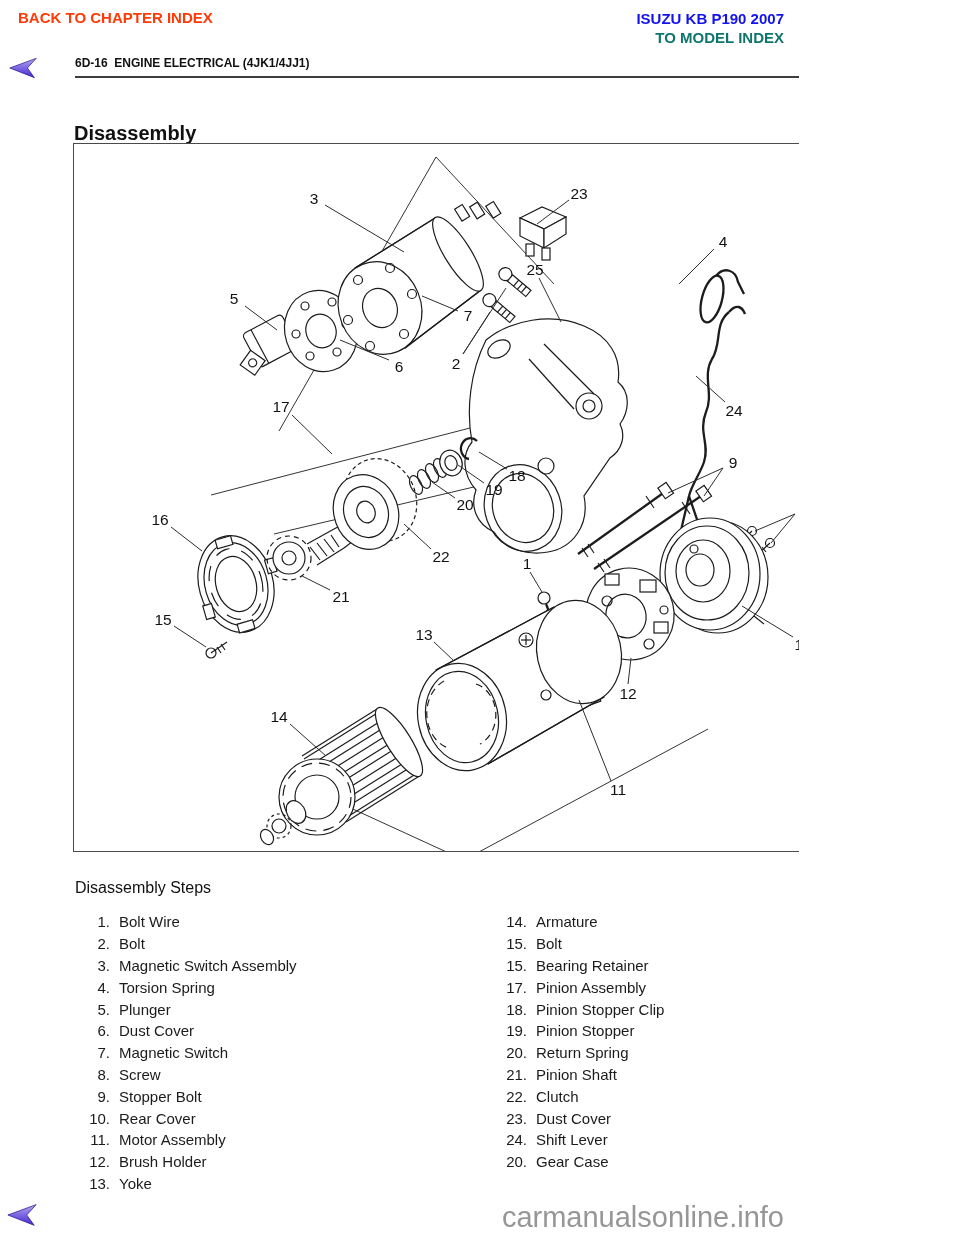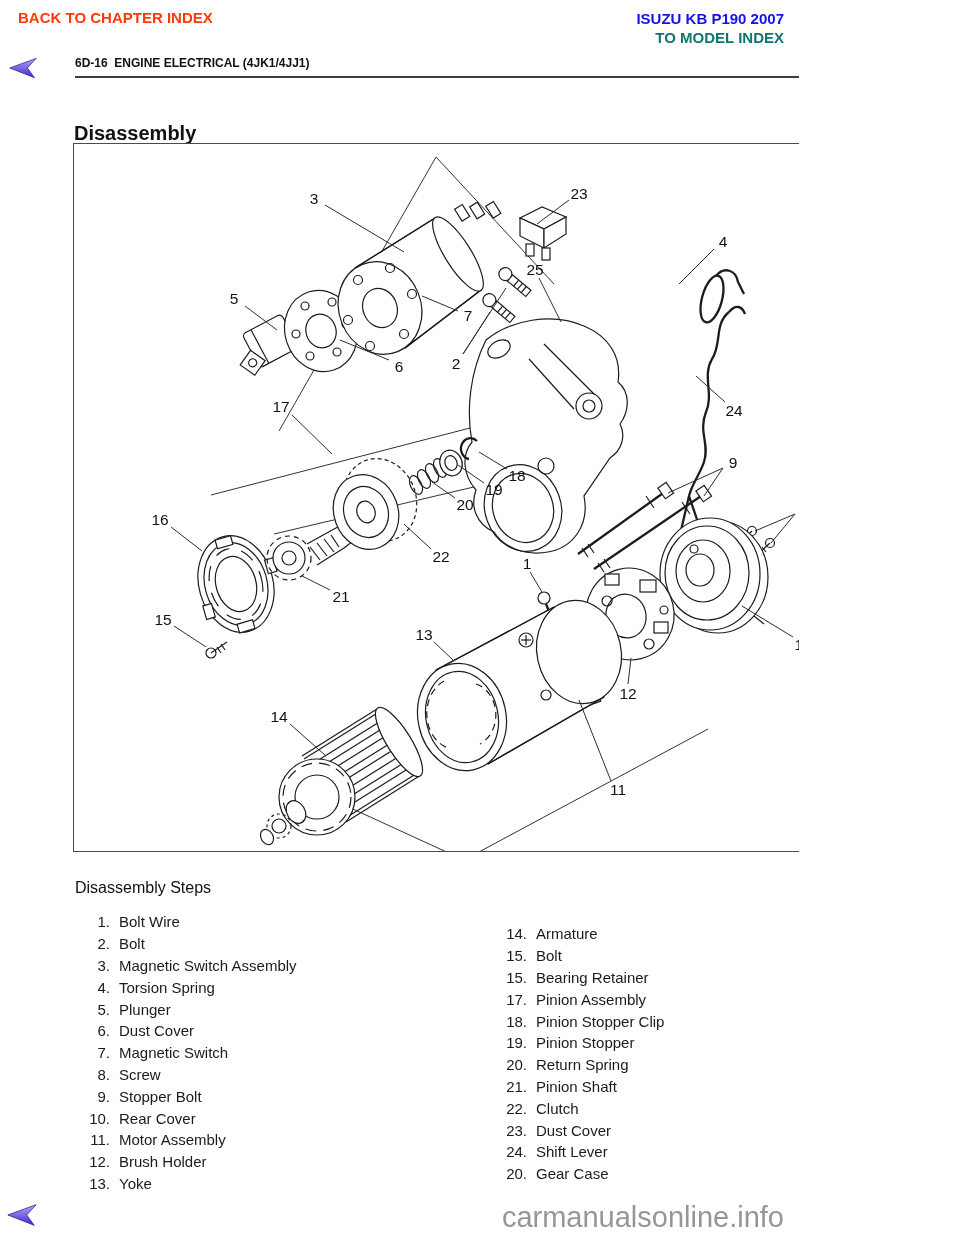--- a/index.html
+++ b/index.html
@@ -15,21 +15,21 @@
         white-space:pre;}
   .rule{position:absolute;left:75px;top:76px;width:815px;height:2px;background:#3d3d3d;}
   .title{position:absolute;left:74px;top:106px;font-size:20px;font-weight:bold;color:#111;margin-top:16px;}
   .frame{position:absolute;left:73px;top:143px;width:813px;height:707px;border:1px solid #4a4a4a;
          background:#fff;}
   .figcode{position:absolute;left:73px;top:854px;width:813px;text-align:right;
            font-size:9.5px;color:#222;}
   .steps-title{position:absolute;left:75px;top:879px;font-size:16px;font-weight:normal;color:#111;}
   .col{position:absolute;top:911px;}
   .col.left{left:80px;}
-  .col.right{left:497px;margin-top:12px;}
+  .col.right{left:497px;}
   .row{display:flex;height:21.8px;align-items:center;font-size:15px;color:#1b1b1b;}
   .row .num{width:30px;text-align:right;margin-right:9px;flex:none;}
   .watermark{position:absolute;right:15px;top:1201px;font-size:29px;color:#969696;}
   .arrow{position:absolute;}
   
   #diagram line,#diagram path,#diagram ellipse,#diagram circle,#diagram rect,
   #diagram polygon,#diagram polyline{stroke:#1c1c1c;fill:none;stroke-width:1.2;}
   #diagram .wfill{fill:#fff;}
   #diagram .thick{stroke-width:2.3;}
   #diagram .grp{stroke:#343434;stroke-width:1;}

